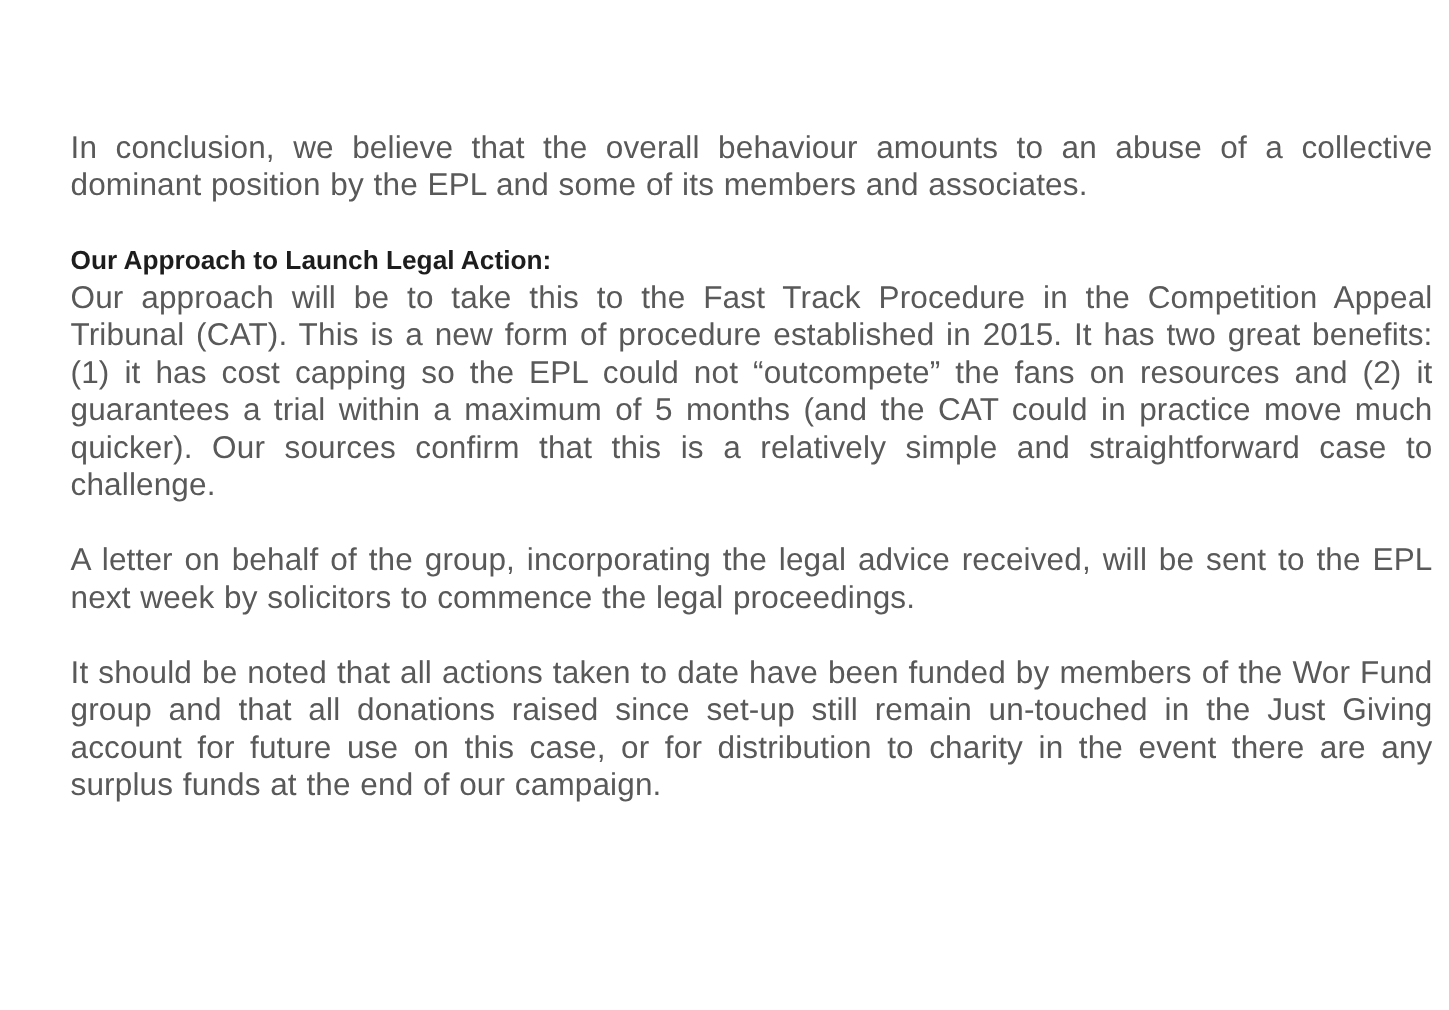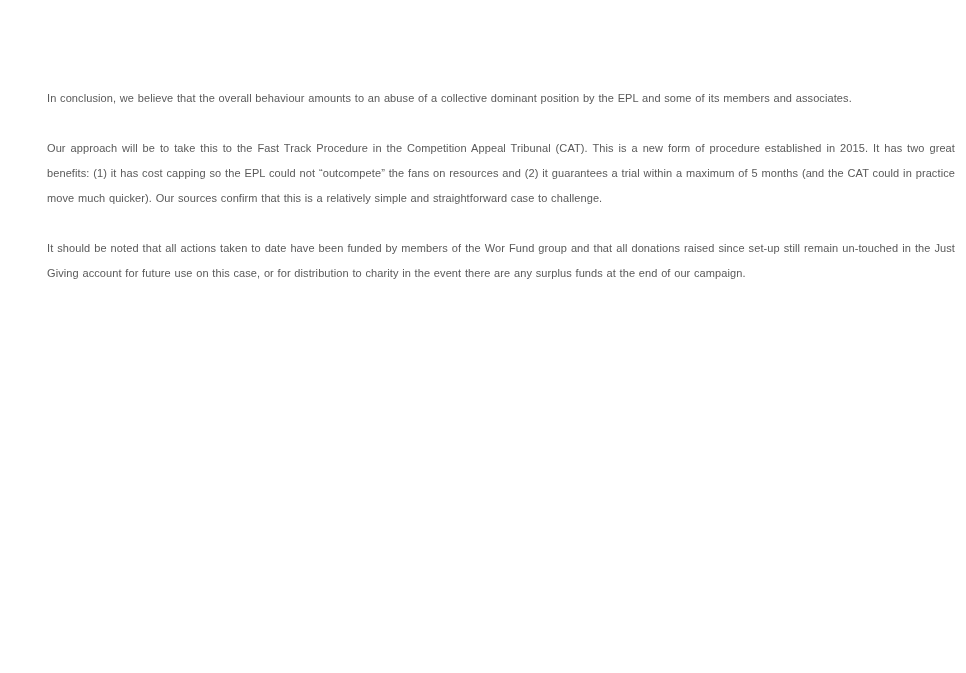--- a/index.html
+++ b/index.html
@@ -19,21 +19,21 @@
     position: absolute;
     left: 47px;
     top: 86px;
     width: 908px;
   }
   .block {
     margin: 0 0 25px 0;
   }
   .body-text {
     margin: 0;
-    font-size: 11px;
+    font-size: 21px;
     line-height: 25px;
     color: #595959;
     text-align: justify;
     letter-spacing: 0.1px;
     word-spacing: 0.5px;
   }
   .heading-text {
     margin: 0;
     font-size: 17.5px;
     line-height: 25px;
@@ -47,25 +47,27 @@
 <body>
 
 <div class="page">
   <div class="content">
 
     <section class="block">
       <p class="body-text">In conclusion, we believe that the overall behaviour amounts to an abuse of a collective dominant position by the EPL and some of its members and associates.</p>
     </section>
 
     <section class="block">
+      <h2 class="heading-text">Our Approach to Launch Legal Action:</h2>
       <p class="body-text">Our approach will be to take this to the Fast Track Procedure in the Competition Appeal Tribunal (CAT).  This is a new form of procedure established in 2015.  It has two great benefits: (1) it has cost capping so the EPL could not “outcompete” the fans on resources and (2) it guarantees a trial within a maximum of 5 months (and the CAT could in practice move much quicker). Our sources confirm that this is a relatively simple and straightforward case to challenge.</p>
     </section>
 
 
     <section class="block">
+      <p class="body-text">A letter on behalf of the group, incorporating the legal advice received, will be sent to the EPL next week by solicitors to commence the legal proceedings.</p>
     </section>
 
     <section class="block">
       <p class="body-text">It should be noted that all actions taken to date have been funded by members of the Wor Fund group and that all donations raised since set-up still remain un-touched in the Just Giving account for future use on this case, or for distribution to charity in the event there are any surplus funds at the end of our campaign.</p>
     </section>
 
   </div>
 </div>
 
 </body></html>

